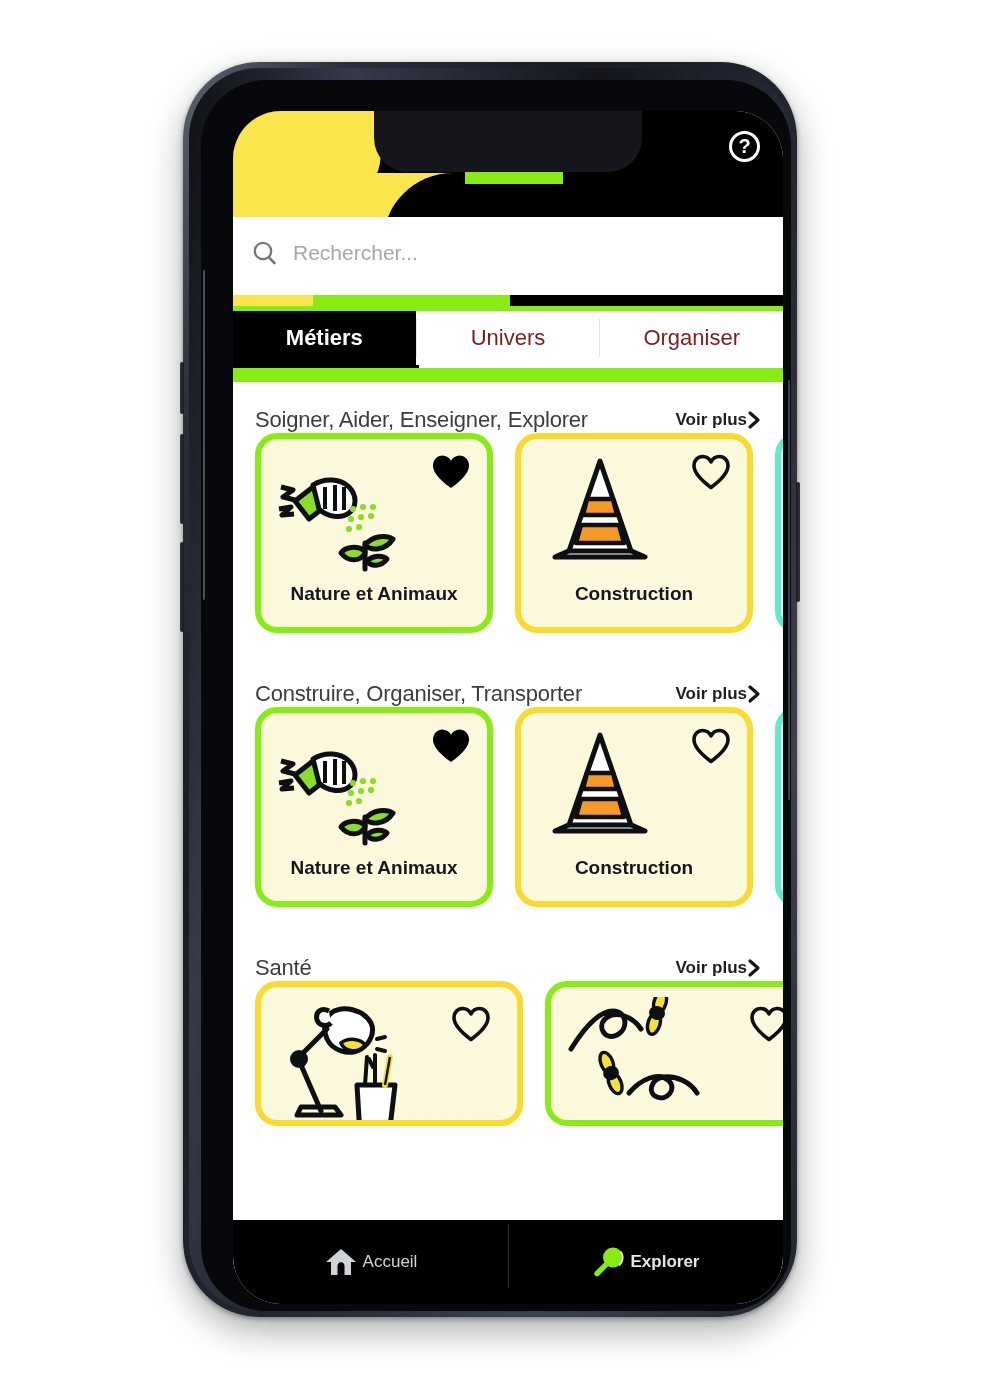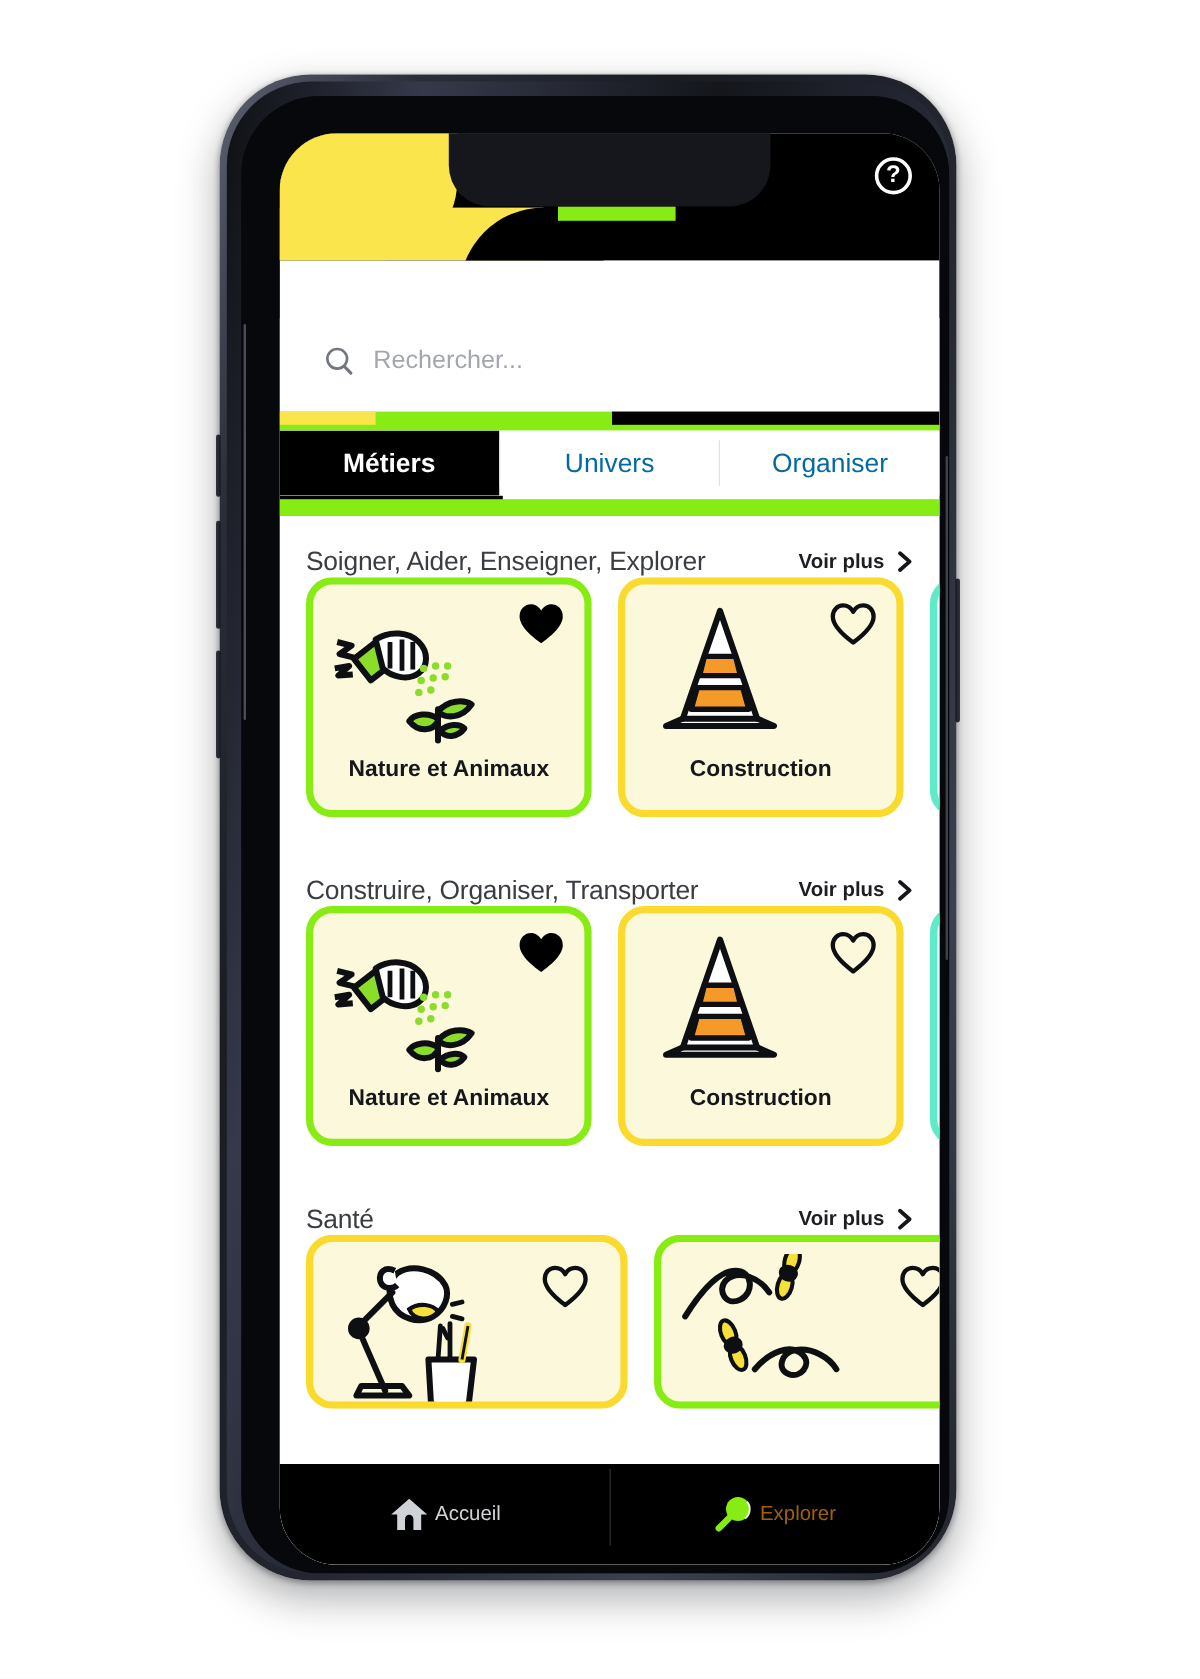--- a/index.html
+++ b/index.html
@@ -150,22 +150,21 @@
   }
 
   
   .search-bar {
     position: relative;
     width: 550px;
     height: 72px;
     background: #ffffff;
     display: flex;
     align-items: center;
-    padding-left: 34px;
-    margin-top: 48px;
+    padding-left: 16px;
   }
   .search-icon-wrap {
     width: 32px; height: 32px;
     margin-right: 12px;
     display: flex; align-items: center; justify-content: center;
   }
   .search-input {
     border: none;
     outline: none;
     background: transparent;
@@ -204,21 +203,21 @@
     width: 550px;
     height: 54px;
     background: #ffffff;
   }
   .tab {
     flex: 1;
     display: flex;
     align-items: center;
     justify-content: center;
     font-size: 22px;
-    color: #0369a1;
+    color: #7f1d1d;
     background: #ffffff;
     font-family: "Liberation Sans", sans-serif;
   }
   .tab.active {
     background: #000000;
     color: #ffffff;
     font-weight: bold;
   }
   .tab-sep {
     width: 1px;
@@ -260,21 +259,21 @@
   }
   .section-title {
     font-size: 22px;
     color: #3a3d42;
     font-family: "Liberation Sans", sans-serif;
     letter-spacing: -0.2px;
   }
   .voir-plus {
     display: flex;
     align-items: center;
-    gap: 10px;
+    gap: 0;
     font-size: 17px;
     color: #1c1e22;
     font-weight: bold;
     font-family: "Liberation Sans", sans-serif;
   }
   .chev { display: block; }
 
   
   .card-row {
     display: flex;
@@ -340,21 +339,21 @@
     position: absolute;
     left: 0; top: 4px; bottom: 16px;
     width: 1px;
     background: #2e2e2e;
   }
   .nav-label {
     font-size: 17px;
     color: #d2d4d8;
     font-family: "Liberation Sans", sans-serif;
   }
-  .nav-item.active .nav-label { color: #a16207; font-weight: normal; }
+  .nav-item.active .nav-label { color: #e5e5e5; font-weight: bold; }
   .nav-ico { width: 34px; height: 34px; display:block; }
 </style>
 </head>
 <body>
 
 <div id="stage">
 
   <div class="phone-outer">
     <div class="btn-vol"></div>
     <div class="btn-vol btn-vol2"></div>

